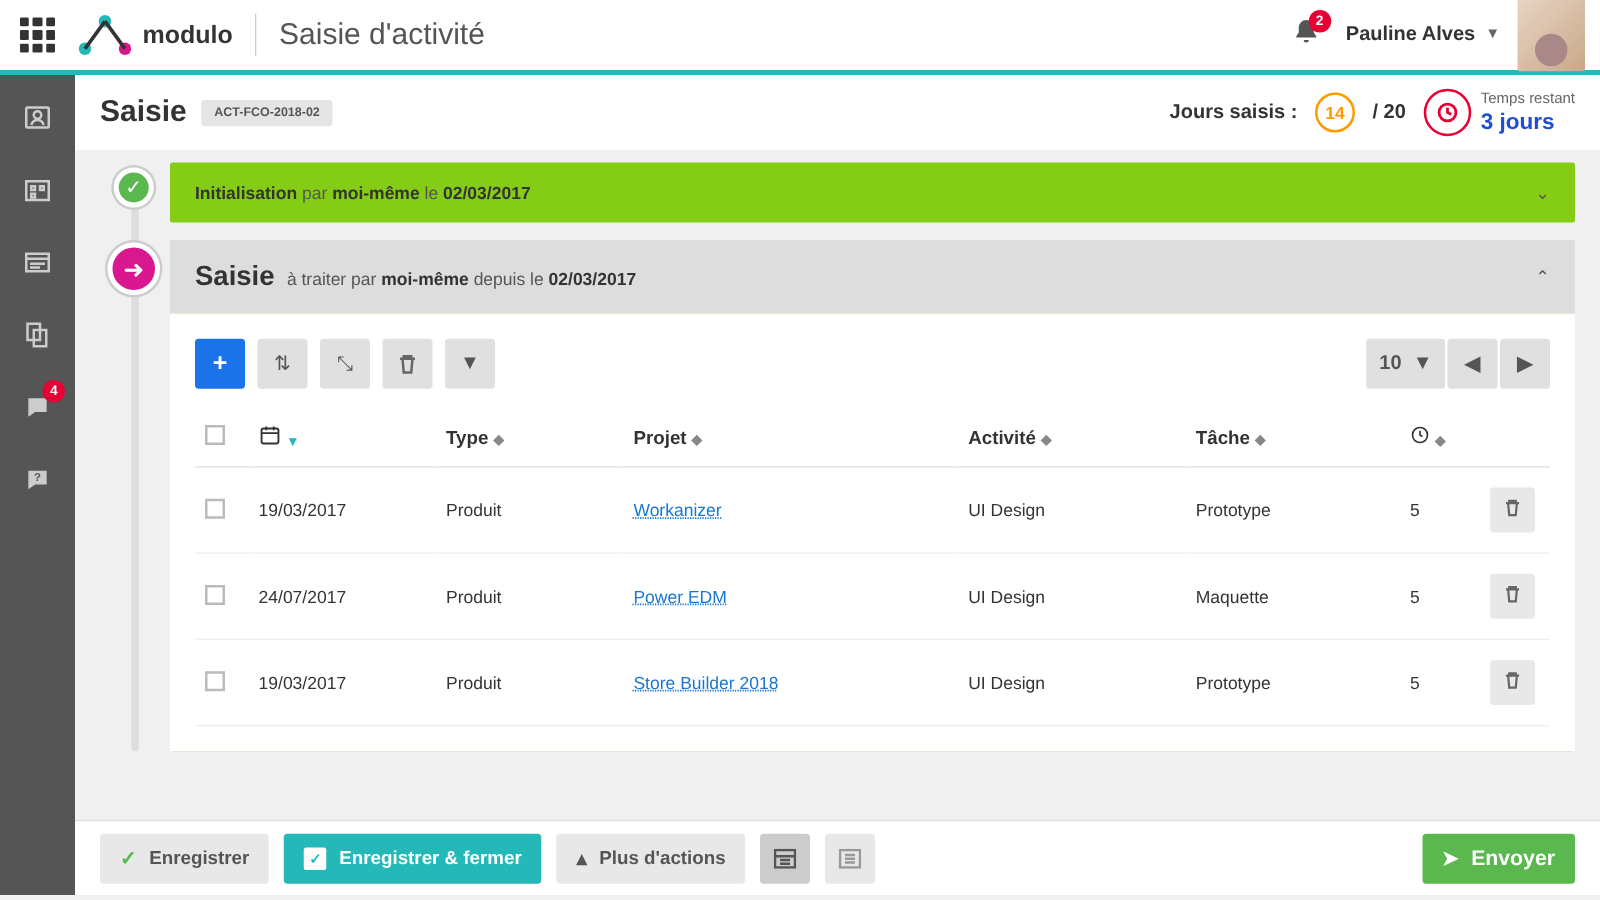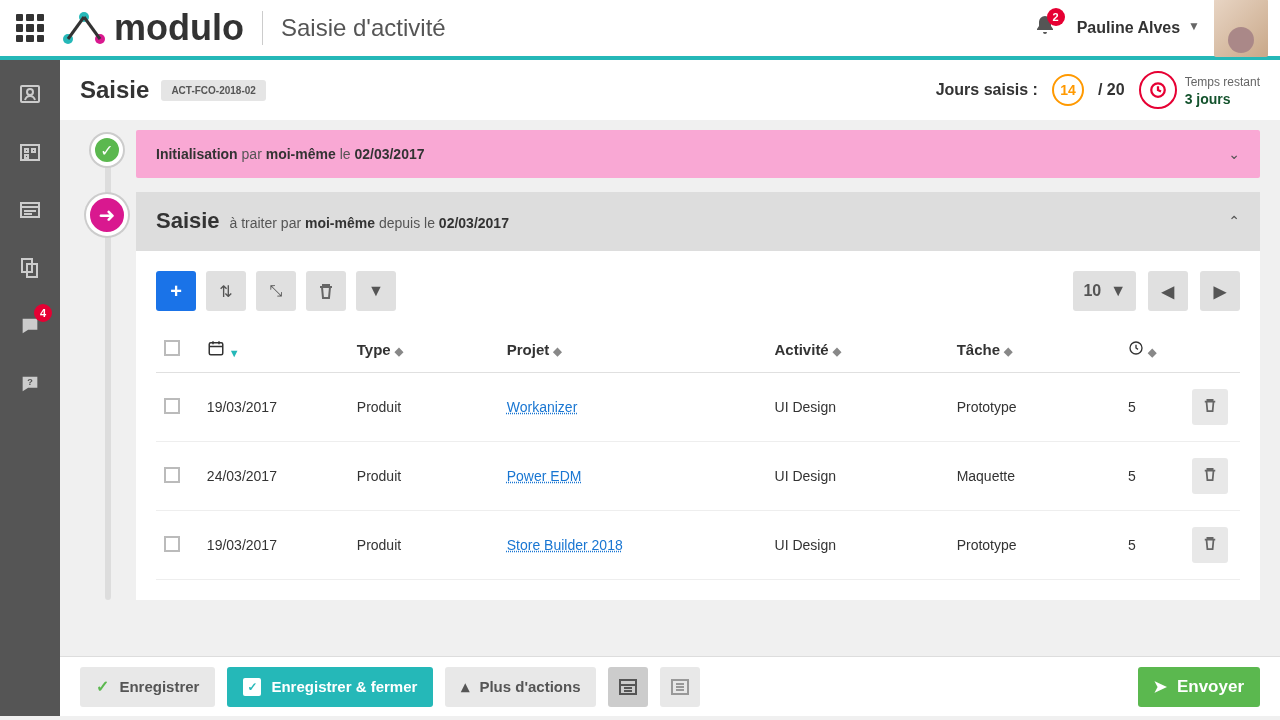--- a/index.html
+++ b/index.html
@@ -1,20 +1,20 @@
 <!DOCTYPE html>
 <html><head>
 <meta charset="utf-8">
 <style>
 *{margin:0;padding:0;box-sizing:border-box;font-family:"Segoe UI",Arial,sans-serif}
 body{background:#f0f0f0;width:1280px;height:720px;overflow:hidden}
 .header{height:60px;background:#fff;display:flex;align-items:center;padding:0 12px;border-bottom:4px solid #25b8b8}
 .apps-btn{width:36px;height:36px;display:grid;grid-template-columns:repeat(3,1fr);grid-template-rows:repeat(3,1fr);gap:3px;padding:4px;cursor:pointer}
 .apps-btn span{background:#333;border-radius:1px}
-.logo{display:flex;align-items:center;margin-left:14px;font-size:36px;font-weight:700;color:#333}
+.logo{display:flex;align-items:center;margin-left:14px;font-size:20px;font-weight:700;color:#333}
 .logo-icon{width:44px;height:34px;margin-right:8px;position:relative}
 .logo-icon svg{width:100%;height:100%}
 .vdiv{width:1px;height:34px;background:#ccc;margin:0 18px}
 .page-title{font-size:24px;color:#555;font-weight:400}
 .spacer{flex:1}
 .bell{position:relative;font-size:22px;color:#555;margin-right:22px;cursor:pointer}
 .badge{position:absolute;top:-6px;right:-10px;background:#e60033;color:#fff;border-radius:50%;width:18px;height:18px;font-size:11px;font-weight:700;display:flex;align-items:center;justify-content:center}
 .user{display:flex;align-items:flex-start;font-weight:700;color:#333;cursor:pointer}
 .user .caret{margin-left:8px;font-size:12px;color:#666}
 .avatar-lg{width:54px;height:58px;background:linear-gradient(135deg,#e8d5c4,#c9a889);margin-left:14px;border-radius:2px;position:relative;overflow:hidden}
@@ -26,29 +26,29 @@
 .main{flex:1;display:flex;flex-direction:column;overflow:hidden}
 .titlebar{height:60px;display:flex;align-items:center;padding:0 20px;background:#fff}
 .titlebar h1{font-size:24px;font-weight:700;color:#333}
 .chip{background:#e5e5e5;color:#555;padding:5px 10px;border-radius:3px;font-size:10px;margin-left:12px;font-weight:600}
 .meta{display:flex;align-items:center;gap:14px}
 .meta-txt{font-size:16px;font-weight:700;color:#333}
 .circ{width:32px;height:32px;border:2px solid #f90;border-radius:50%;display:flex;align-items:center;justify-content:center;font-weight:700;color:#f90;font-size:14px}
 .circ.red{border-color:#e60033;color:#e60033;width:38px;height:38px}
 .meta-block{display:flex;align-items:flex-end;gap:8px}
 .meta-block .lbl{font-size:12px;color:#666;line-height:1.3}
-.meta-block .lbl strong{color:#14532d;font-size:14px}
+.meta-block .lbl strong{color:#1d4ed8;font-size:18px}
 .avatar-sm{width:38px;height:38px;background:linear-gradient(135deg,#e8d5c4,#c9a889);border-radius:2px}
 .content{flex:1;padding:10px 20px 0 20px;overflow:auto;position:relative}
 .timeline{position:relative;padding-left:56px}
 .timeline::before{content:"";position:absolute;left:25px;top:20px;bottom:0;width:6px;background:#ddd;border-radius:3px}
 .node{position:absolute;left:6px;width:42px;height:42px;border-radius:50%;display:flex;align-items:center;justify-content:center;font-size:20px;color:#fff;border:4px solid #fff;box-shadow:0 0 0 2px #ccc}
 .node.green{background:#5bb84f;top:4px;width:32px;height:32px;left:11px;font-size:16px}
 .node.pink{background:#d9188f;top:64px}
-.step{background:#f9a8d4;border-radius:2px;margin-bottom:14px}
+.step{background:#84cc16;border-radius:2px;margin-bottom:14px}
 .step-head{padding:16px 20px;display:flex;align-items:center;cursor:pointer}
 .step-head .txt{font-size:14px;color:#555}
 .step-head .txt strong{color:#333}
 .step-head .chev{margin-left:auto;color:#555;font-size:14px}
 .step.open .step-head{background:#ddd}
 .step.open h2{font-size:22px;font-weight:700;color:#333;display:inline;margin-right:6px}
 .panel{background:#fff;padding:20px;border-top:1px solid #ddd}
 .toolbar{display:flex;align-items:center;gap:10px;margin-bottom:16px}
 .btn{height:40px;min-width:40px;border:none;border-radius:3px;background:#e0e0e0;color:#555;font-size:16px;cursor:pointer;display:flex;align-items:center;justify-content:center;padding:0 10px}
 .btn.primary{background:#1a73e8;color:#fff;font-size:20px;font-weight:700}
@@ -63,21 +63,21 @@
 .del-btn{width:36px;height:36px;background:#e8e8e8;border:none;border-radius:3px;color:#666;font-size:16px;cursor:pointer}
 .footer{height:60px;background:#fff;border-top:1px solid #ddd;display:flex;align-items:center;padding:0 20px;gap:12px}
 .fbtn{height:40px;padding:0 16px;border:none;background:#e8e8e8;border-radius:3px;display:flex;align-items:center;gap:10px;font-size:15px;font-weight:700;color:#555;cursor:pointer}
 .fbtn .ico{font-size:16px}
 .fbtn.green-ico .ico{color:#5bb84f}
 .fbtn.teal{background:#25b8b8;color:#fff}
 .fbtn.teal .ico{background:#fff;color:#25b8b8;width:18px;height:18px;border-radius:2px;display:flex;align-items:center;justify-content:center;font-size:12px}
 .fbtn.send{background:#5bb84f;color:#fff;margin-left:auto;font-size:17px}
 .sqbtn{width:40px;height:40px;border:none;background:#e8e8e8;border-radius:3px;color:#666;cursor:pointer;display:flex;align-items:center;justify-content:center}
 .sqbtn.active{background:#ccc}
-.pager{margin-left:auto;display:flex;gap:12px}
+.pager{margin-left:auto;display:flex;gap:2px}
 .pager .btn{font-weight:700}
 </style>
 </head>
 <body>
 
 <div class="header">
   <div class="apps-btn">
       <span></span>
       <span></span>
       <span></span>
@@ -245,21 +245,21 @@
   <td><span class="link">Workanizer</span></td>
   <td>UI Design</td>
   <td>Prototype</td>
   <td>5</td>
   <td><button class="del-btn"><svg width="14" height="16" viewBox="0 0 16 18" fill="none" stroke="#666" stroke-width="2">
                           <path d="M2 5h12M5 5V3h6v2M4 5l1 11h6l1-11"></path>
                         </svg></button></td>
                   </tr>
                   <tr>
                     <td><span class="chk"></span></td>
-  <td>24/03/2017</td>
+  <td>24/07/2017</td>
   <td>Produit</td>
   <td><span class="link">Power EDM</span></td>
   <td>UI Design</td>
   <td>Maquette</td>
   <td>5</td>
   <td><button class="del-btn"><svg width="14" height="16" viewBox="0 0 16 18" fill="none" stroke="#666" stroke-width="2">
                           <path d="M2 5h12M5 5V3h6v2M4 5l1 11h6l1-11"></path>
                         </svg></button></td>
                   </tr>
                   <tr>

